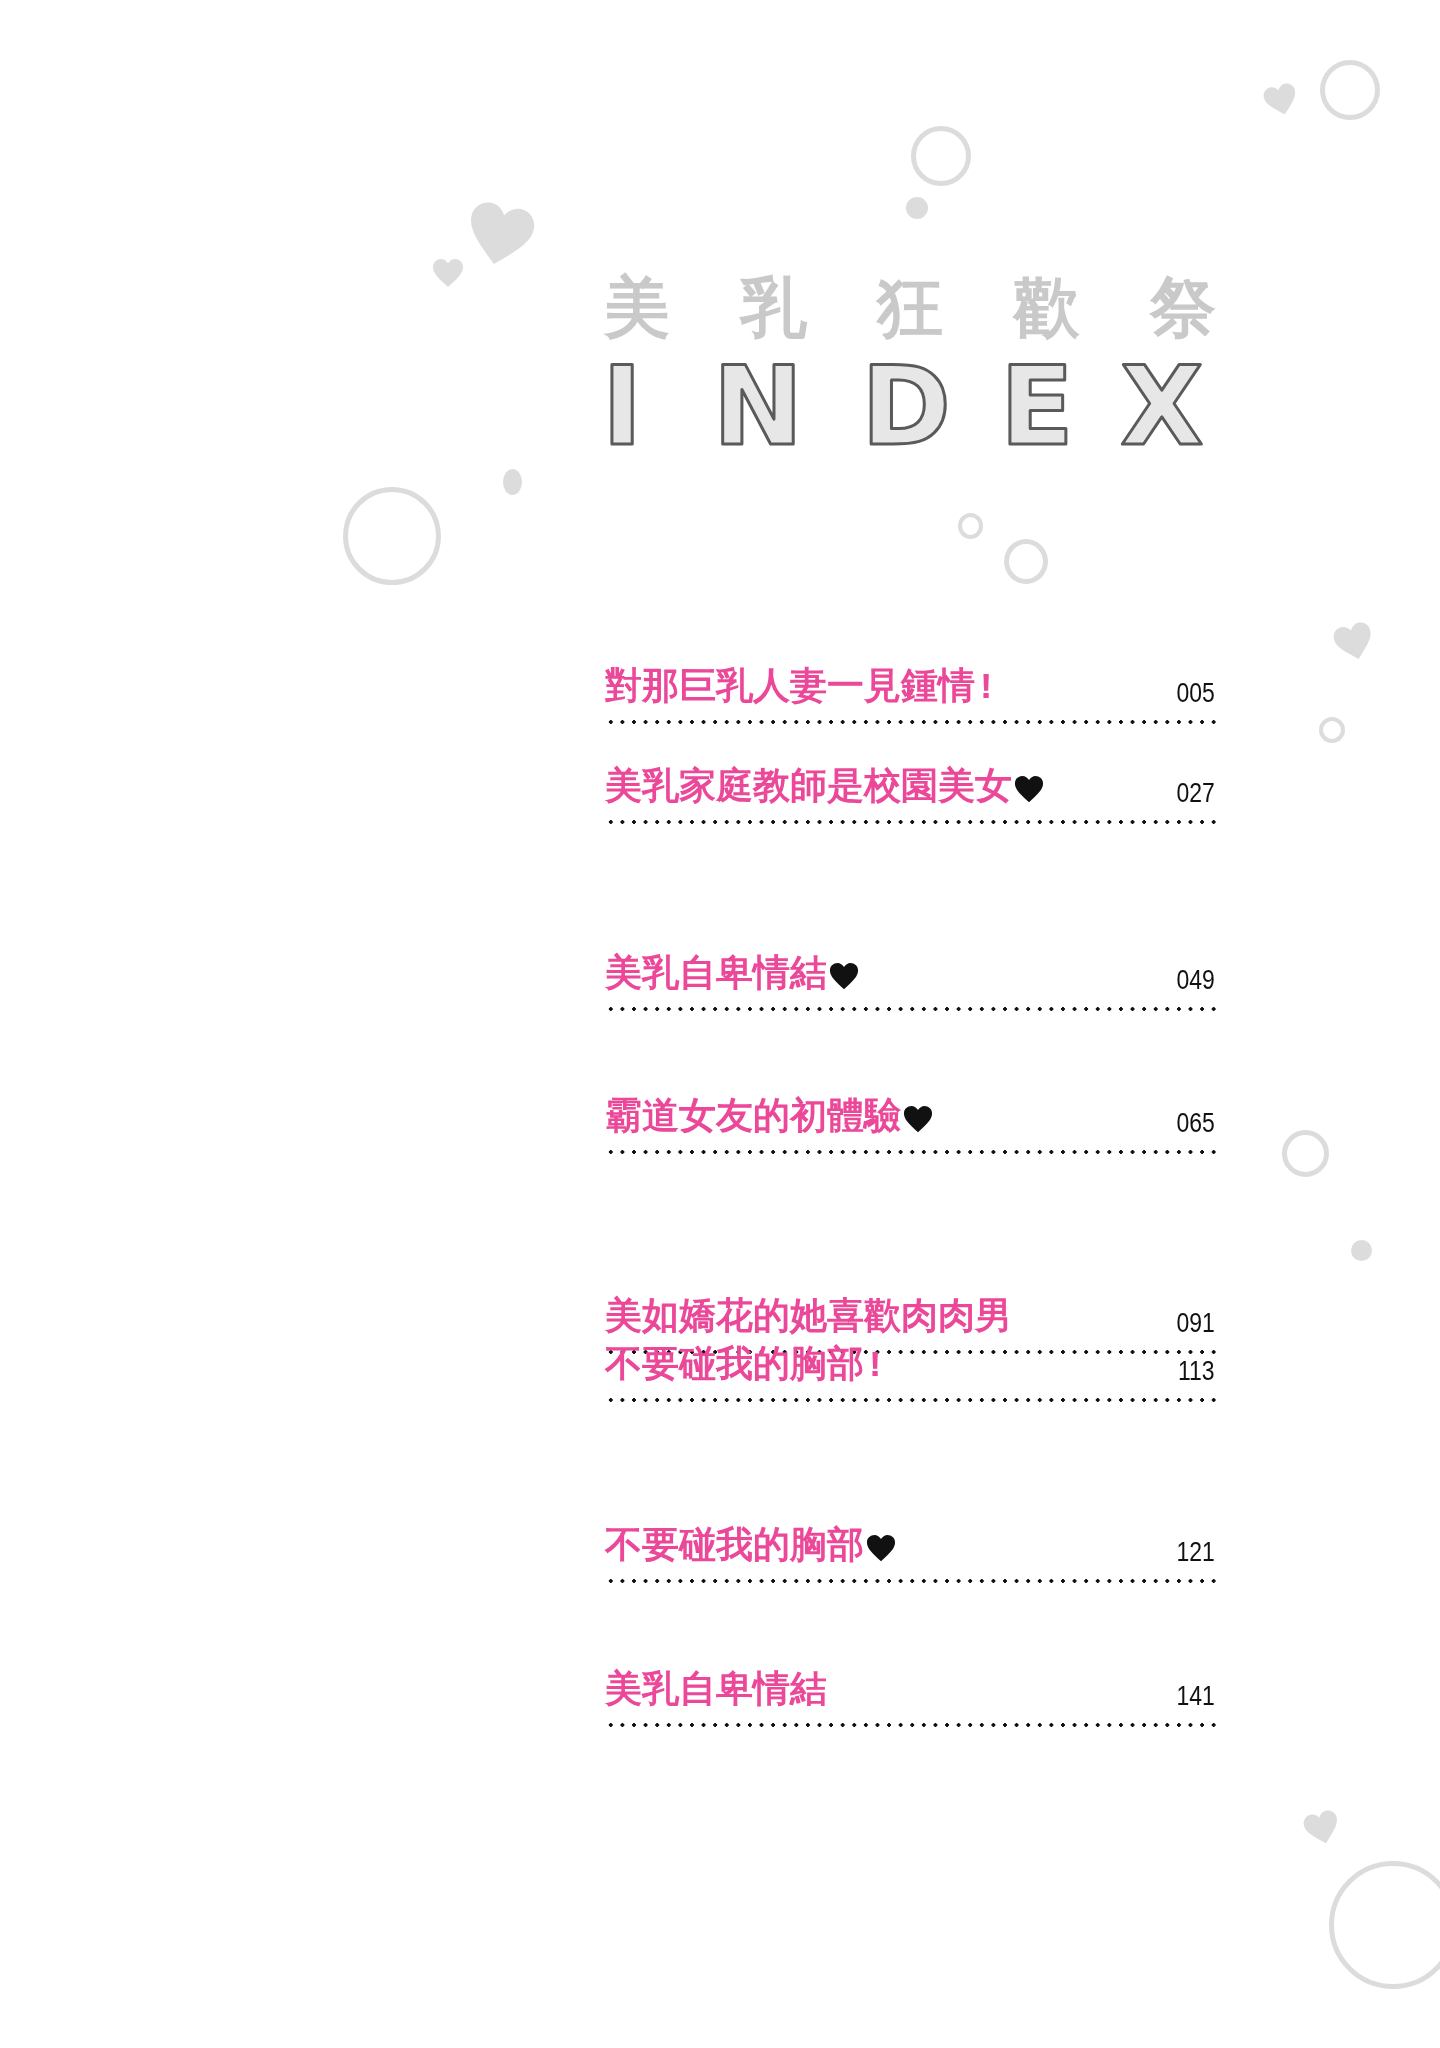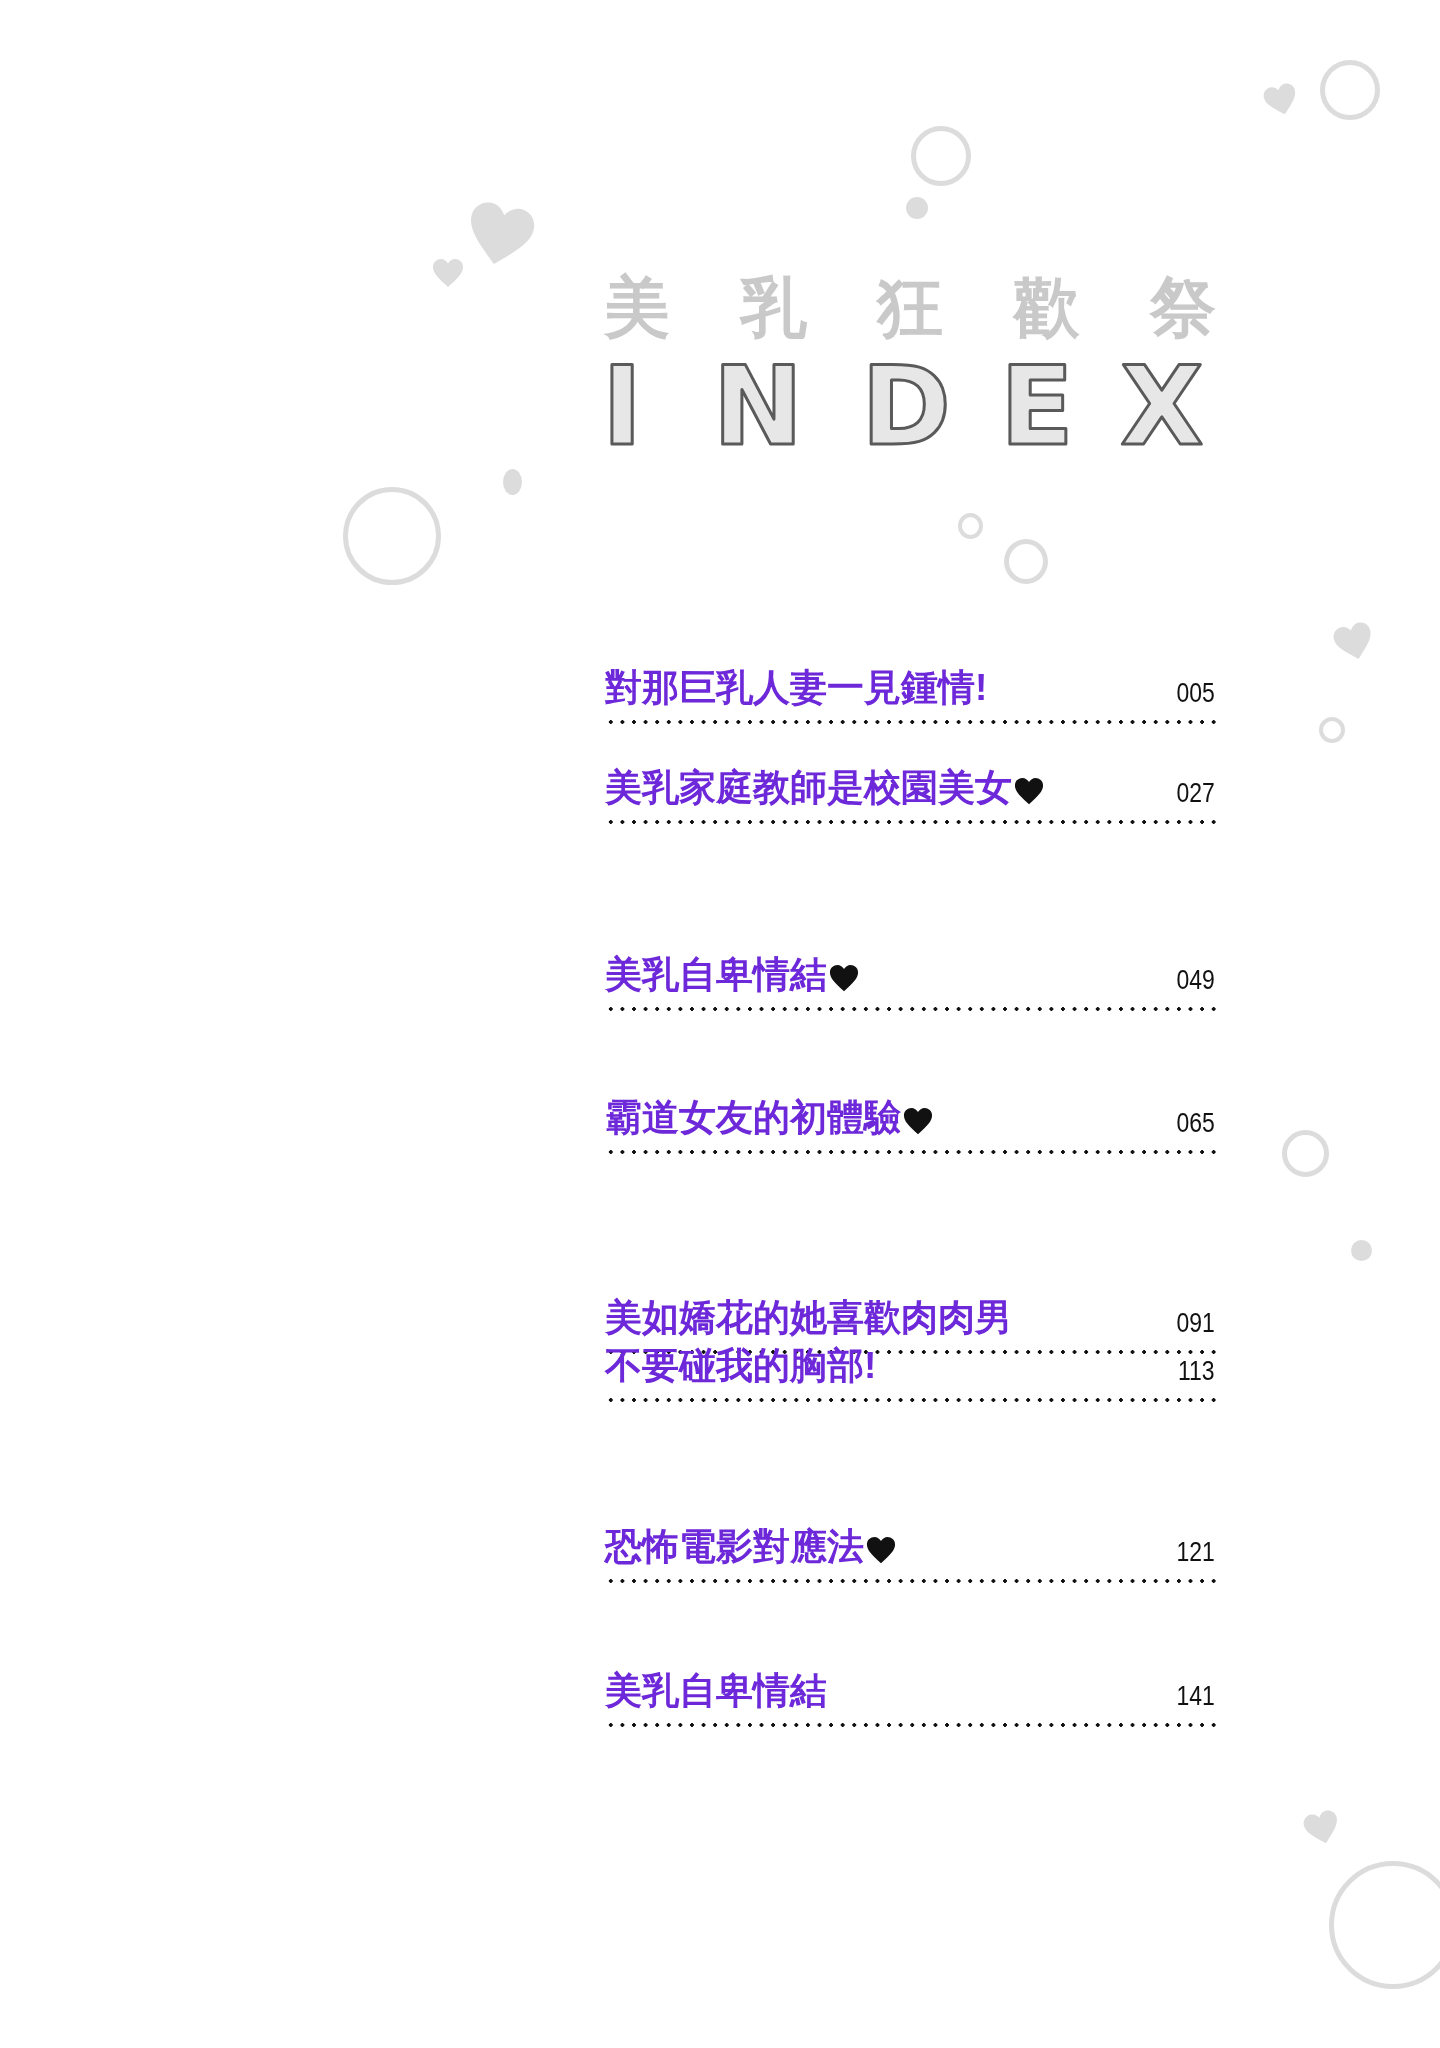--- a/index.html
+++ b/index.html
@@ -26,21 +26,21 @@
   .title-index svg { width: 100%; height: 100%; display: block; }
   .title-index text {
     font-family: "DejaVu Sans", sans-serif; font-weight: bold; font-size: 108px;
     fill: #e7e7e7; stroke: #5a5a5a; stroke-width: 3; stroke-linejoin: round;
   }
 
   .toc { position: absolute; left: 605px; top: 0; width: 614px; }
   .toc-row { position: absolute; left: 0; width: 614px; height: 60px; }
   .toc-title {
     position: absolute; left: 0; bottom: 14px;
-    font-family: Liberation Sans, sans-serif; font-weight: bold; font-size: 37px; color: #6d28d9;
+    font-family: Liberation Mono, monospace; font-weight: bold; font-size: 37px; color: #ec4899;
     letter-spacing: 0px; white-space: nowrap; line-height: 44px;
   }
   .toc-heart { display: inline-block; width: 30px; height: 30px; vertical-align: -6px; margin-left: 2px; }
   .toc-heart svg { width: 100%; height: 100%; display: block; }
   .toc-page {
     position: absolute; right: 4px; bottom: 16px;
     font-family: "Liberation Sans", sans-serif; font-size: 28px; color: #111;
     transform: scaleX(0.82); transform-origin: right bottom; line-height: 30px;
   }
   .toc-dots {
@@ -140,21 +140,21 @@
     <div class="toc-title"><span>美如嬌花的她喜歡肉肉男</span></div>
     <div class="toc-page">091</div>
     <div class="toc-dots"></div>
   </div>
   <div class="toc-row" style="top:1342px;">
     <div class="toc-title"><span>不要碰我的胸部!</span></div>
     <div class="toc-page">113</div>
     <div class="toc-dots"></div>
   </div>
   <div class="toc-row" style="top:1523px;">
-    <div class="toc-title"><span>恐怖電影對應法</span><span class="toc-heart"><svg viewBox="0 0 32 30">
+    <div class="toc-title"><span>不要碰我的胸部</span><span class="toc-heart"><svg viewBox="0 0 32 30">
             <path d="M16 29 C6 20 1 15 1 9 C1 4 5 1 9 1 C12 1 14.5 3 16 5.5 C17.5 3 20 1 23 1 C27 1 31 4 31 9 C31 15 26 20 16 29 Z" fill="#111"></path>
           </svg></span></div>
     <div class="toc-page">121</div>
     <div class="toc-dots"></div>
   </div>
   <div class="toc-row" style="top:1667px;">
     <div class="toc-title"><span>美乳自卑情結</span></div>
     <div class="toc-page">141</div>
     <div class="toc-dots"></div>
   </div>

